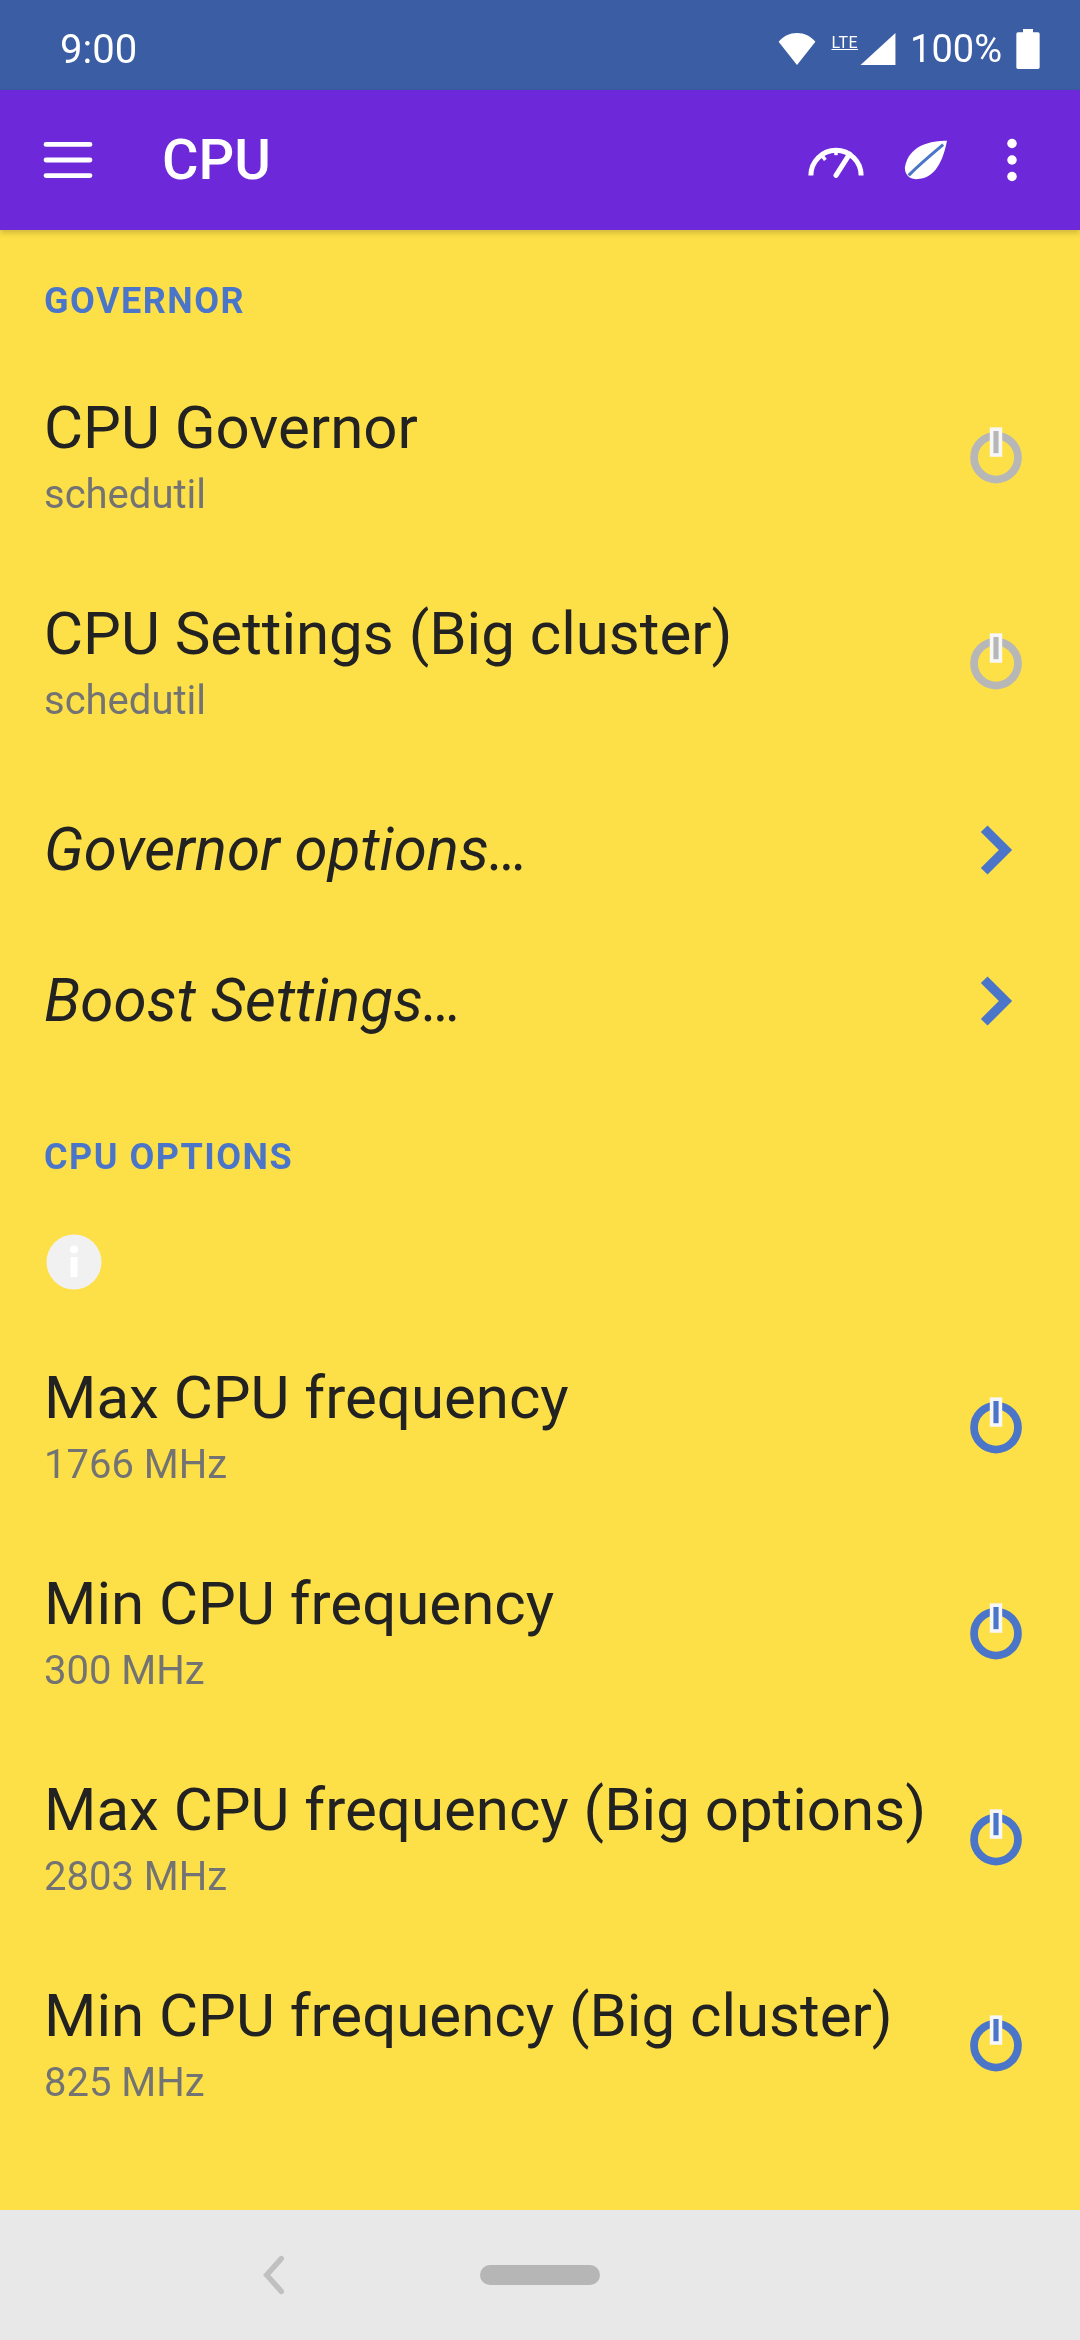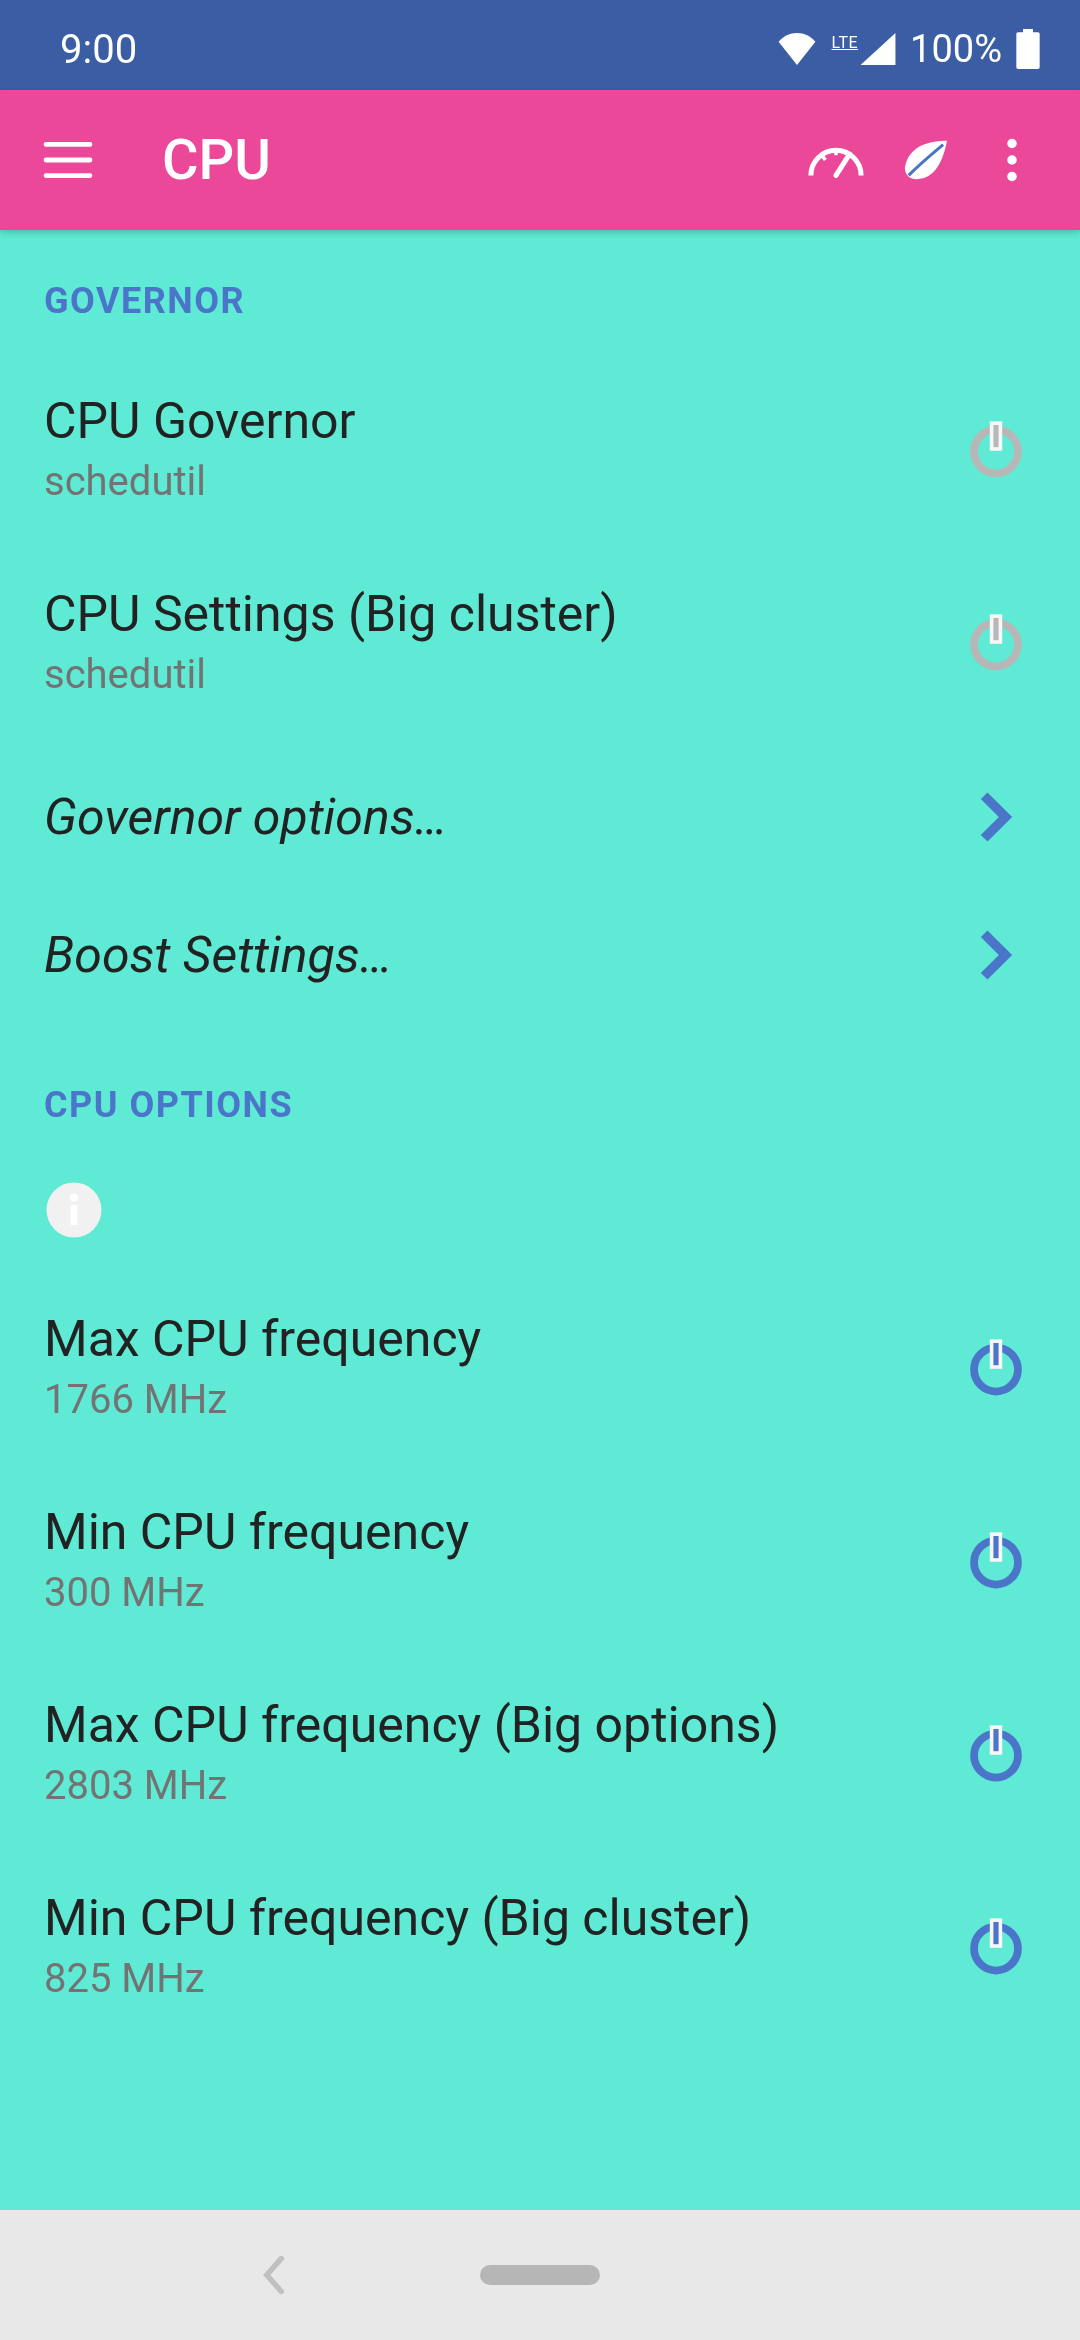--- a/index.html
+++ b/index.html
@@ -11,21 +11,21 @@
     display: flex;
     align-items: center;
     justify-content: space-between;
     padding: 8px 40px 0 60px;
     font-size: 40px;
     font-weight: 400;
   }
   .status-right { display: flex; align-items: center; gap: 14px; }
   .app-bar {
     height: 140px;
-    background: #ec4899;
+    background: #6d28d9;
     display: flex;
     align-items: center;
     padding: 0 24px;
     box-shadow: 0 3px 6px rgba(0,0,0,0.18);
     position: relative;
     z-index: 5;
   }
   .app-bar .title {
     color: #fff;
     font-size: 56px;
@@ -34,39 +34,39 @@
     flex: 1;
   }
   .icon-btn {
     width: 88px; height: 88px;
     display: flex;
     align-items: center;
     justify-content: center;
     border-radius: 50%;
   }
   .content {
-    background: #5eead4;
+    background: #fde047;
     height: calc(2340px - 90px - 140px - 130px);
     overflow: hidden;
   }
   .section-header {
     color: #4b75c9;
     font-size: 36px;
     font-weight: 700;
     letter-spacing: 1.5px;
     padding: 50px 44px 30px 44px;
   }
   .row {
     display: flex;
     align-items: center;
     padding: 40px 44px;
   }
   .row-text { flex: 1; }
   .row-title {
-    font-size: 50px;
+    font-size: 60px;
     color: #222;
     font-weight: 400;
   }
   .row-title.italic { font-style: italic; }
   .row-sub {
     font-size: 40px;
     color: #737373;
     margin-top: 8px;
   }
   .row-action {

